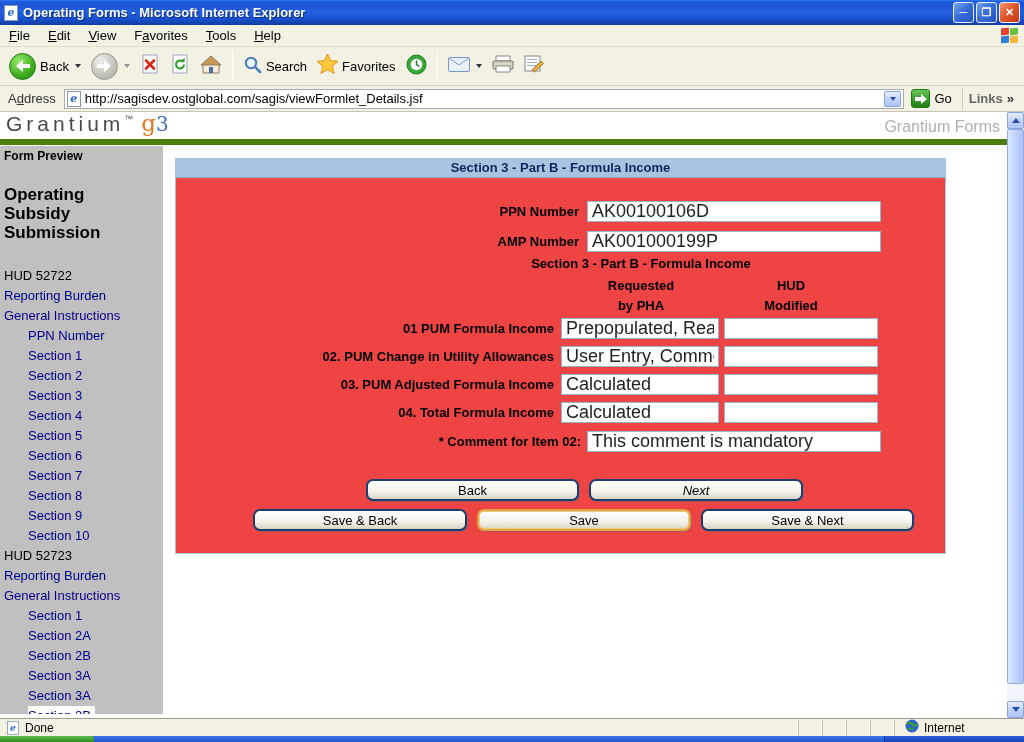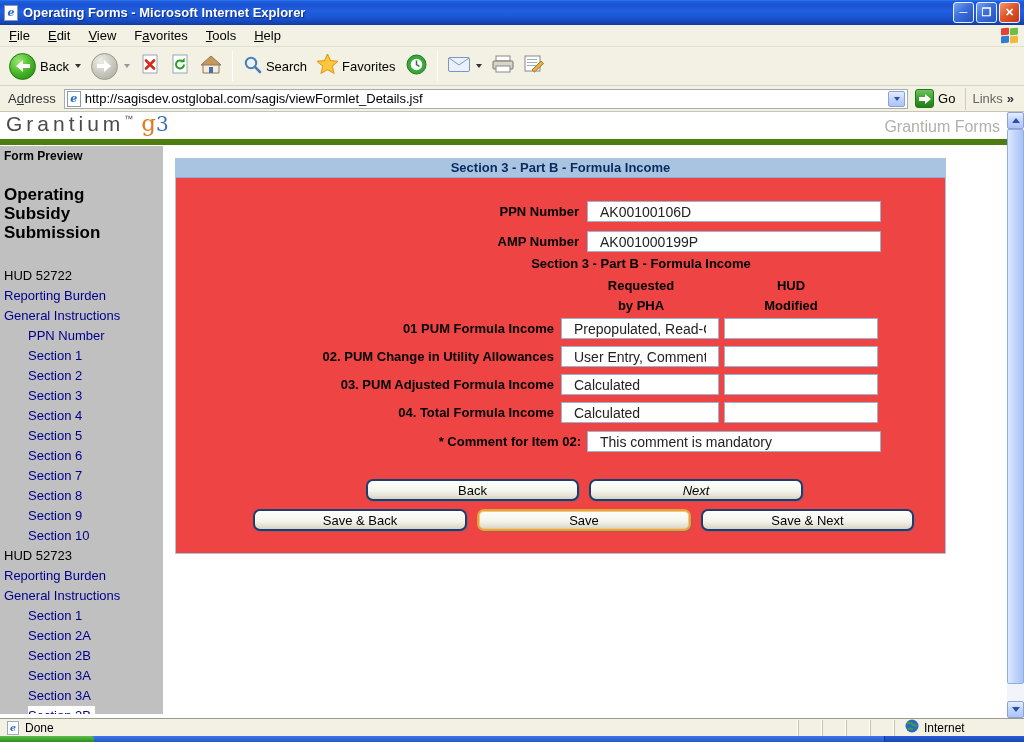--- a/index.html
+++ b/index.html
@@ -63,21 +63,21 @@
   .addr-drop { width:17px; height:16px;
     background:linear-gradient(180deg,#E6EEFE,#C2D4FA 50%,#AEC4F6); border:1px solid #8AA2DC;
     border-radius:2px; display:flex; align-items:center; justify-content:center; }
   .addr-drop .dd { border-top-color:#2A4EB0; margin:0; }
   .gobtn { display:flex; align-items:center; gap:4px; padding:1px 6px 1px 3px; }
   .goicon { width:19px; height:19px; border-radius:3px;
     background:linear-gradient(180deg,#6CC45A,#3A9A2C 55%,#237E18); border:1px solid #1E7A12;
     display:flex; align-items:center; justify-content:center; }
   .gobtn .lbl { font-size:13px; color:#000; }
   .links { display:flex; align-items:center; gap:4px; padding:0 6px; border-left:1px solid #CFCBB6; height:22px; }
-  .links .lbl { font-size:13px; color:#666; }
+  .links .lbl { font-size:13px; color:#666;font-weight:bold; }
   .links .chev { font-size:13px; color:#333; font-weight:bold; }
 
   
   .viewport { position:absolute; left:0; top:112px; width:1024px; height:606px; background:#fff; }
   .brandbar { position:absolute; left:0; top:0; width:1024px; height:33px; background:#fff;
     border-bottom:6px solid #4d7c0f; display:flex; align-items:flex-end; padding:0 24px 3px 6px; }
   .logo-gr { font-size:21px; color:#4A4A4A; letter-spacing:4px; }
   .logo-tm { font-size:9px; color:#4A4A4A; vertical-align:9px; letter-spacing:0; }
   .logo-g { font-family:"DejaVu Serif", serif; font-size:23px; color:#E07A1E; margin-left:8px; }
   .logo-3 { font-family:"DejaVu Serif", serif; font-size:20px; color:#3A6EB8; }
@@ -97,21 +97,21 @@
 
   
   .panel { position:absolute; left:175px; top:46px; width:771px; height:396px;
     background:#ef4444; border:1px solid #A9C4E0; }
   .panel-header { position:absolute; left:0; top:0; right:0; height:19px; background:#A9C4E0;
     border-bottom:1px solid #8FB0D4; text-align:center; font-size:13px; font-weight:bold;
     color:#0A2A5E; line-height:18px; }
   .flabel { position:absolute; font-size:13px; font-weight:bold; color:#000; text-align:right;
     line-height:21px; }
   .finput { position:absolute; height:21px; border:1px solid #97B3CE; background:#fff;
-    font-size:14px; color:#222; padding:1px 12px; font-family:"Liberation Sans", sans-serif;
+    font-size:18px; color:#222; padding:1px 4px; font-family:"Liberation Sans", sans-serif;
     outline:none; }
   .tbl-title { position:absolute; left:275px; top:97px; width:380px; text-align:center;
     font-size:13px; font-weight:bold; color:#000; }
   .colhead { position:absolute; top:117px; width:120px; text-align:center; font-size:13px;
     font-weight:bold; color:#000; white-space:pre-line; line-height:20px; }
   .xp-btn { position:absolute; height:22px; border:2px solid #1C3E6E; border-radius:7px;
     background:linear-gradient(180deg,#FEFEFB 0%,#F5F4ED 55%,#E4E2D4 82%,#D5D2C1 100%);
     font-size:13px; color:#000; font-family:"Liberation Sans", sans-serif;
     box-shadow:1px 1px 0 rgba(90,110,140,.45); cursor:pointer; }
   .xp-btn.focused { border-color:#E2A43C; box-shadow:0 0 0 1px #F0C884 inset, 1px 1px 0 rgba(90,110,140,.45); }

